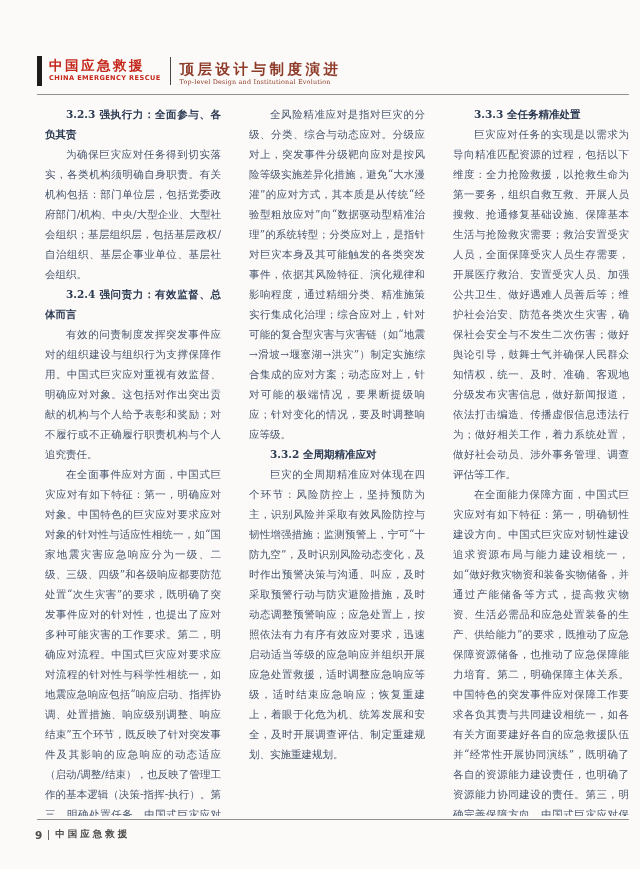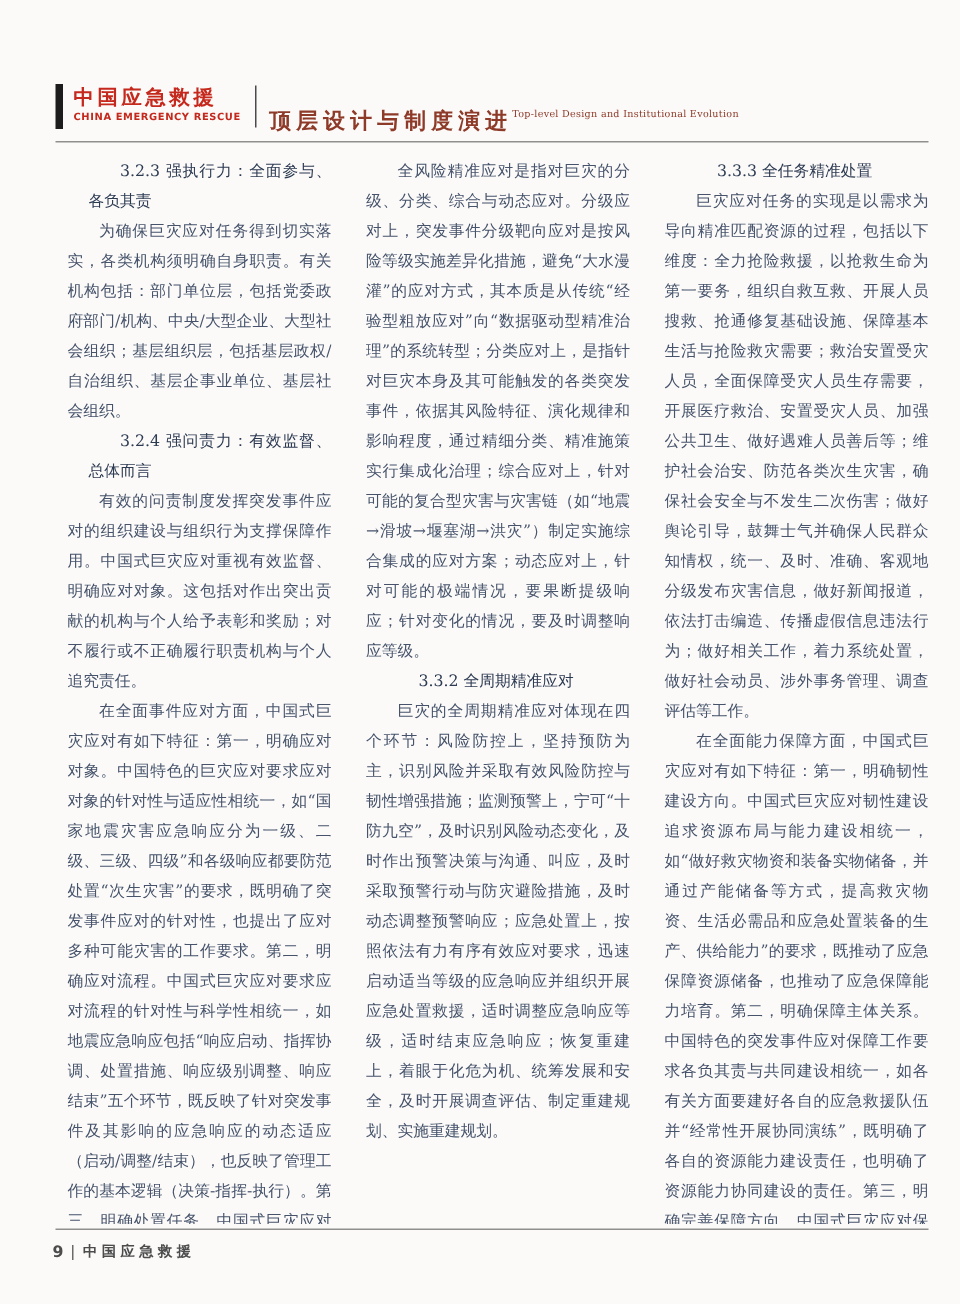--- a/index.html
+++ b/index.html
@@ -5,43 +5,43 @@
   :root{
     --brand-red:#c5281c; --title-maroon:#8e3a28; --heading-navy:#2c3a52;
     --section-blue:#2a5794; --body-text:#46536b; --rule-gray:#8f8f8f; --page-bg:#fbfaf8;
   }
   html,body{margin:0;padding:0;}
   body{
     width:640px;height:869px;background:var(--page-bg);
     font-family:"DejaVu Serif","Liberation Serif",serif;
     color:var(--body-text);overflow:hidden;
   }
-  .page{width:640px;height:869px;box-sizing:border-box;padding:56px 21px 0 37px;}
+  .page{width:640px;height:869px;box-sizing:border-box;padding:56px 11px 0 37px;}
   
   .hdr{display:flex;align-items:flex-start;height:34px;}
   .hdr-bar{width:5px;height:30px;background:#1c1c1c;margin-right:7px;}
   .brand{display:flex;flex-direction:column;margin-top:1px;}
   .brand-cn{font-family:"DejaVu Sans","Liberation Sans",sans-serif;font-weight:bold;
     font-size:13.5px;letter-spacing:2.5px;color:var(--brand-red);line-height:17px;white-space:nowrap;}
   .brand-en{font-family:"DejaVu Sans","Liberation Sans",sans-serif;font-weight:bold;
     font-size:6.6px;letter-spacing:0.4px;color:var(--brand-red);line-height:9px;white-space:nowrap;}
   .hdr-vdiv{width:1px;height:28px;background:#4a4a4a;margin:1px 9px 0 9px;}
-  .col-title{display:flex;flex-direction:row;margin-top:16px;}
+  .col-title{display:flex;flex-direction:column;margin-top:4px;}
   .col-title-cn{font-weight:bold;font-size:14.5px;letter-spacing:3.5px;
     color:var(--title-maroon);line-height:18px;white-space:nowrap;}
   .col-title-en{font-size:6.4px;letter-spacing:0.2px;color:var(--title-maroon);line-height:9px;white-space:nowrap;}
   .hdr-rule{height:1px;background:var(--rule-gray);margin-top:4px;}
   
   .columns{display:flex;justify-content:space-between;margin-top:9px;height:712px;overflow:hidden;padding-left:8px;}
   .col{width:176px;overflow:hidden;}
   .col p,.col h3,.col h4{
     margin:0;font-size:10.5px;line-height:20px;text-align:justify;text-justify:inter-ideograph;
     word-break:break-all;text-indent:2em;font-weight:normal;color:var(--body-text);
   }
-  .col h4{font-weight:normal;color:var(--heading-navy);margin-left:14px;}
+  .col h4{font-weight:bold;color:var(--heading-navy);}
   .col h3{font-weight:bold;color:var(--section-blue);}
   
   .ftr-rule{height:1px;background:var(--rule-gray);margin-top:3px;}
   .ftr{display:flex;align-items:center;margin:8px 0 0 -2px;
     font-family:"DejaVu Sans","Liberation Sans",sans-serif;color:#4c4c4c;}
   .ftr-num{font-weight:bold;font-size:10.5px;}
   .ftr-vdiv{width:1px;height:10px;background:#6a6a6a;margin:0 6px;}
   .ftr-name{font-weight:bold;font-size:9.5px;letter-spacing:3px;}
 </style>
 </head>

